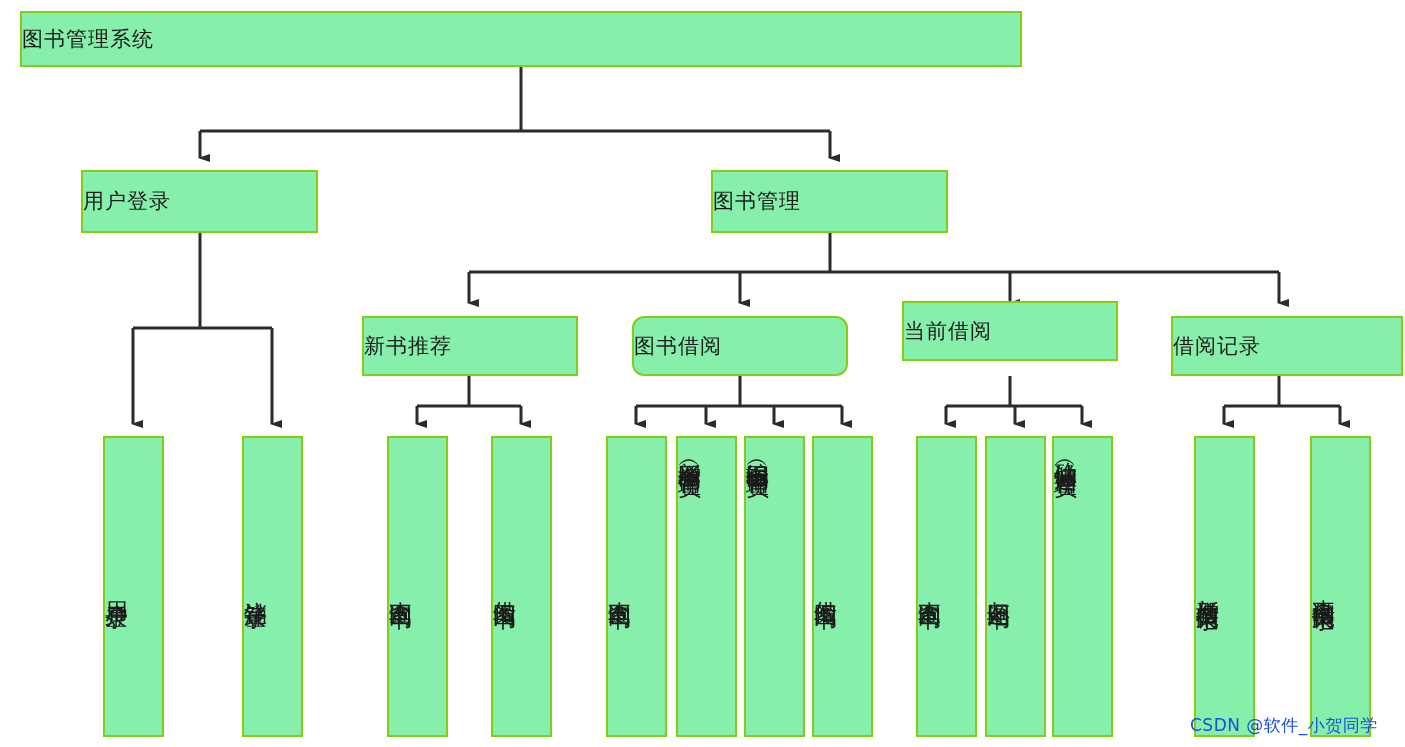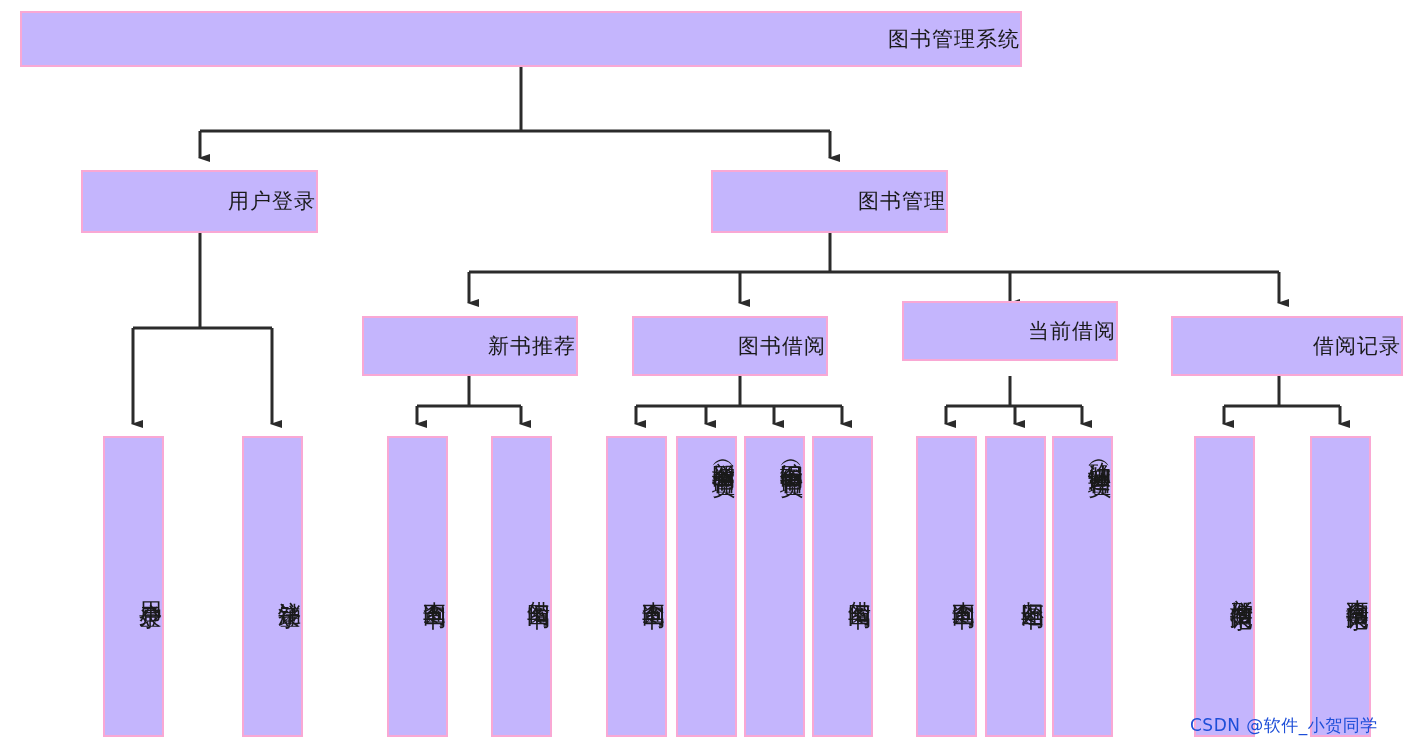--- a/index.html
+++ b/index.html
@@ -20,25 +20,25 @@
   #edges {
     position: absolute;
     left: 0;
     top: 0;
     width: 1405px;
     height: 747px;
   }
   .node {
     position: absolute;
     box-sizing: border-box;
-    background: #c4b5fd;
-    border: 2px solid #f9a8d4;
+    background: #86efac;
+    border: 2px solid #84cc16;
     display: flex;
     align-items: center;
-    justify-content: flex-end;
+    justify-content: flex-start;
     color: #1a1a1a;
   }
   .node .label {
     display: block;
     text-align: center;
     line-height: 1.18;
   }
   
   .node.horiz .label {
     font-size: 21px;
@@ -133,21 +133,21 @@
   <div class="node horiz" style="left:81px; top:170px; width:237px; height:63px;">
     <span class="label">用户登录</span>
   </div>
   <div class="node horiz" style="left:711px; top:170px; width:237px; height:63px;">
     <span class="label">图书管理</span>
   </div>
 
   <div class="node horiz" style="left:362px; top:316px; width:216px; height:60px;">
     <span class="label">新书推荐</span>
   </div>
-  <div class="node horiz" style="left:632px; top:316px; width:196px; height:60px;">
+  <div class="node horiz" style="left:632px; top:316px; width:216px; height:60px;border-radius:12px;">
     <span class="label">图书借阅</span>
   </div>
   <div class="node horiz" style="left:902px; top:301px; width:216px; height:60px;">
     <span class="label">当前借阅</span>
   </div>
   <div class="node horiz" style="left:1171px; top:316px; width:232px; height:60px;">
     <span class="label">借阅记录</span>
   </div>
 
   <div class="node vert centered" style="left:103px; top:436px; width:61px; height:301px;">

